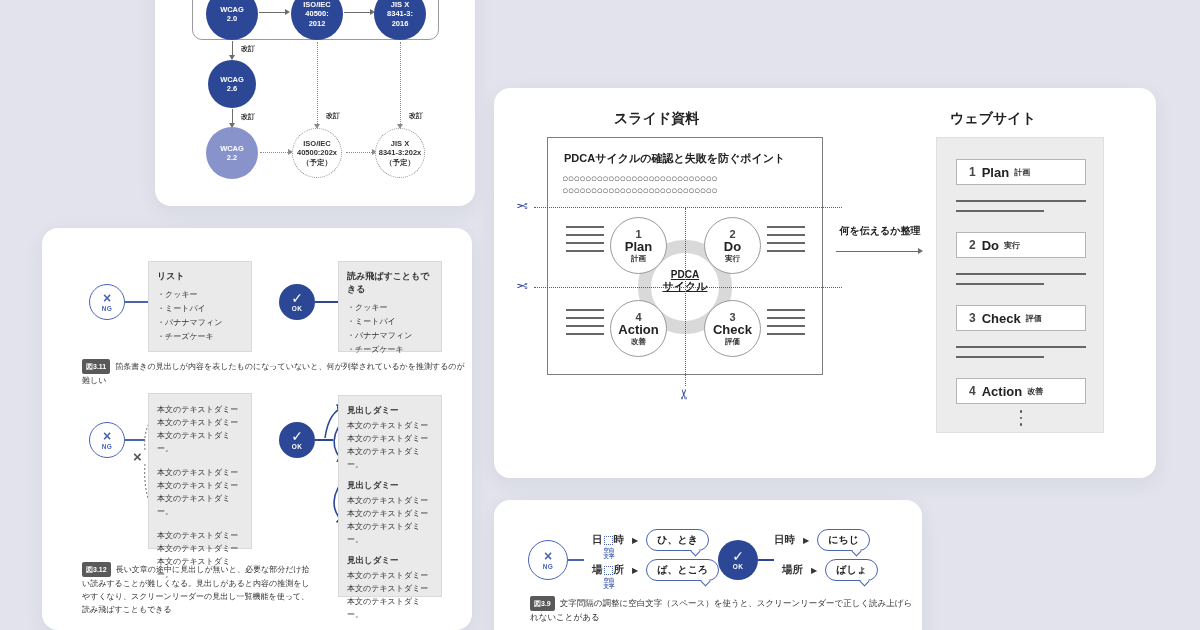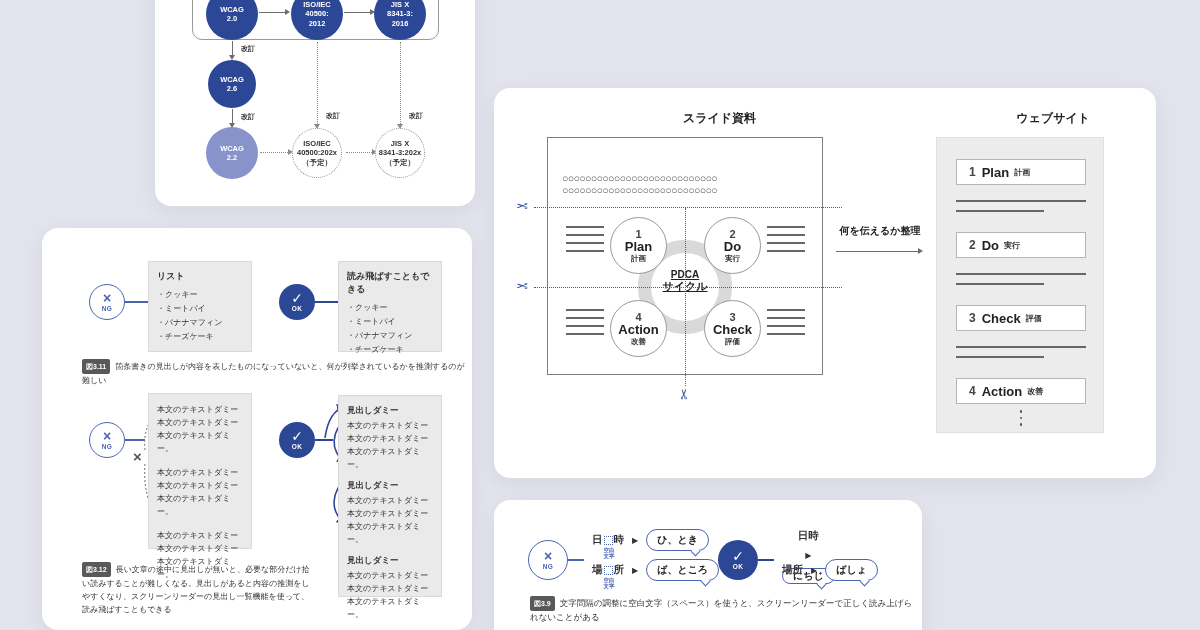--- a/index.html
+++ b/index.html
@@ -59,21 +59,21 @@
   .gb-para { font-size:8px; line-height:13px; margin-bottom:11px; }
   .gb-head { font-size:8.5px; font-weight:bold; margin-bottom:2px; }
   .gb-para2 { font-size:8px; line-height:13px; margin-bottom:9px; }
   #caption-1 { left:40px; top:131px; width:388px; font-size:8px; }
   #caption-1 .fig-badge, #caption-2 .fig-badge { font-size:7px; }
   #caption-2 { left:40px; top:334px; width:230px; font-size:8px; }
   .xmark { position:absolute; font-size:15px; font-weight:bold; color:#555; }
 
   
   #card-pdca { left:494px; top:88px; width:662px; height:390px; }
-  .panel-title { position:absolute; font-size:12px; font-weight:bold; text-align:right; color:#222; }
+  .panel-title { position:absolute; font-size:14px; font-weight:bold; text-align:left; color:#222; }
   #slide-box { position:absolute; left:53px; top:49px; width:276px; height:238px;
                border:1.5px solid #7d7d7d; background:#fff; }
   .slide-heading { position:absolute; left:16px; top:13px; font-size:11px; font-weight:bold; color:#222; }
   .ph-row { position:absolute; left:14px; font-size:10.5px; letter-spacing:-0.6px; color:#555; white-space:nowrap; }
   .lines4 { position:absolute; width:38px; }
   .lines4 i { display:block; height:1.5px; background:#666; margin-bottom:6.5px; }
   #pdca-ring { position:absolute; left:90px; top:102px; width:94px; height:94px;
                border:13px solid #d9d9d9; border-radius:50%; }
   .step-circle { width:57px; height:57px; background:#fff; border:1px solid #9a9a9a; }
   .st-num { font-size:11px; font-weight:bold; color:#444; line-height:11px; }
@@ -269,20 +269,21 @@
   <div class="caption" id="caption-2">
     <span class="fig-badge">図3.12</span><span>長い文章の途中に見出しが無いと、必要な部分だけ拾い読みすることが難しくなる。見出しがあると内容の推測をしやすくなり、スクリーンリーダーの見出し一覧機能を使って、読み飛ばすこともできる</span>
   </div>
 </div>
 
 <div class="card" id="card-pdca">
   <div class="panel-title" style="left:120px; top:22px; width:142px;">スライド資料</div>
   <div class="panel-title" style="left:456px; top:22px; width:140px;">ウェブサイト</div>
 
   <div id="slide-box">
+    <div class="slide-heading">PDCAサイクルの確認と失敗を防ぐポイント</div>
     <div class="ph-row" style="top:34px;">○○○○○○○○○○○○○○○○○○○○○○○○○○○</div>
     <div class="ph-row" style="top:46px;">○○○○○○○○○○○○○○○○○○○○○○○○○○○</div>
 
     <div class="lines4" style="left:18px; top:88px;">
         <i></i>
         <i></i>
         <i></i>
         <i></i>
       </div>
     <div class="lines4" style="left:18px; top:171px;">
@@ -423,21 +424,21 @@
         <i class="tail"></i>
       </span>
   </div>
 
   <div class="circle ok-circle sp-circle" style="left:224px; top:40px;">
     <span class="mark-glyph">✓</span>
     <span class="mark-label">OK</span>
   </div>
   <div class="conn ok" style="left:264px; top:59px; width:16px;"></div>
 
-  <div class="sp-row" style="left:288px; top:29px;flex-direction:column;">
+  <div class="sp-row" style="left:280px; top:29px;">
     <span class="sp-word">日時</span>
     <span class="tri">▶</span>
     <span class="bubble">
         <span>にちじ</span>
         <i class="tail"></i>
       </span>
   </div>
   <div class="sp-row" style="left:288px; top:59px;">
     <span class="sp-word">場所</span>
     <span class="tri">▶</span>

